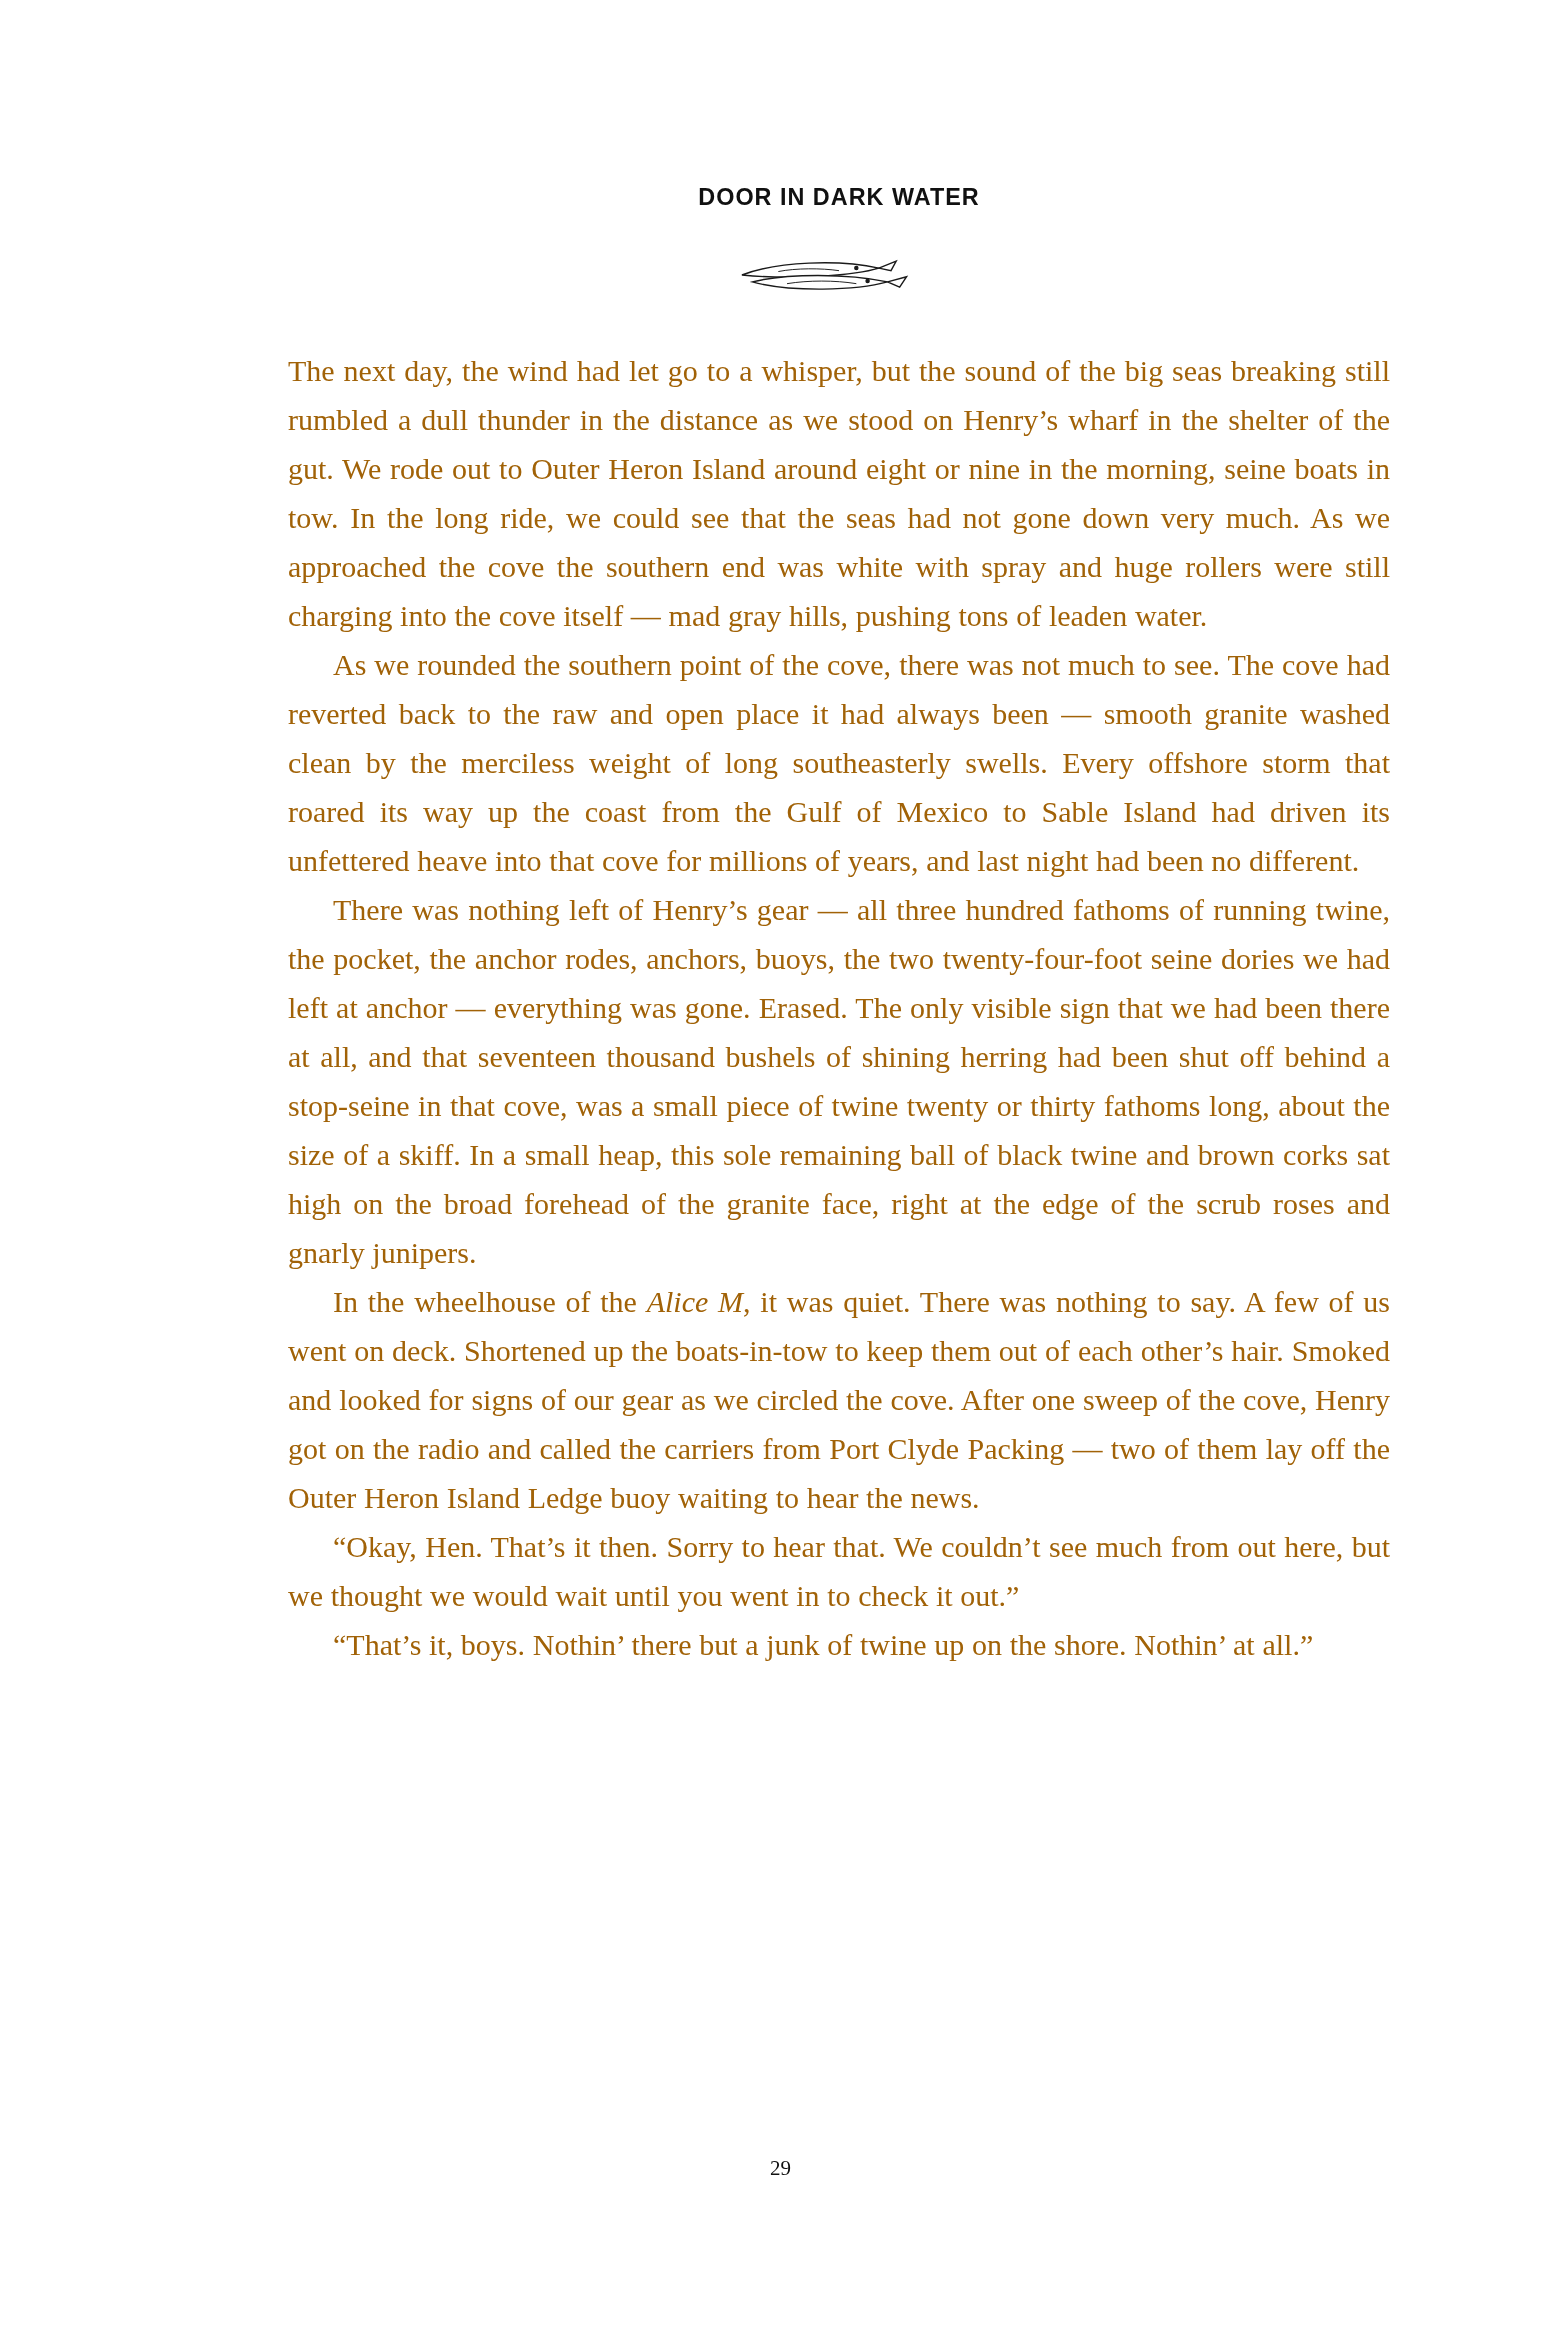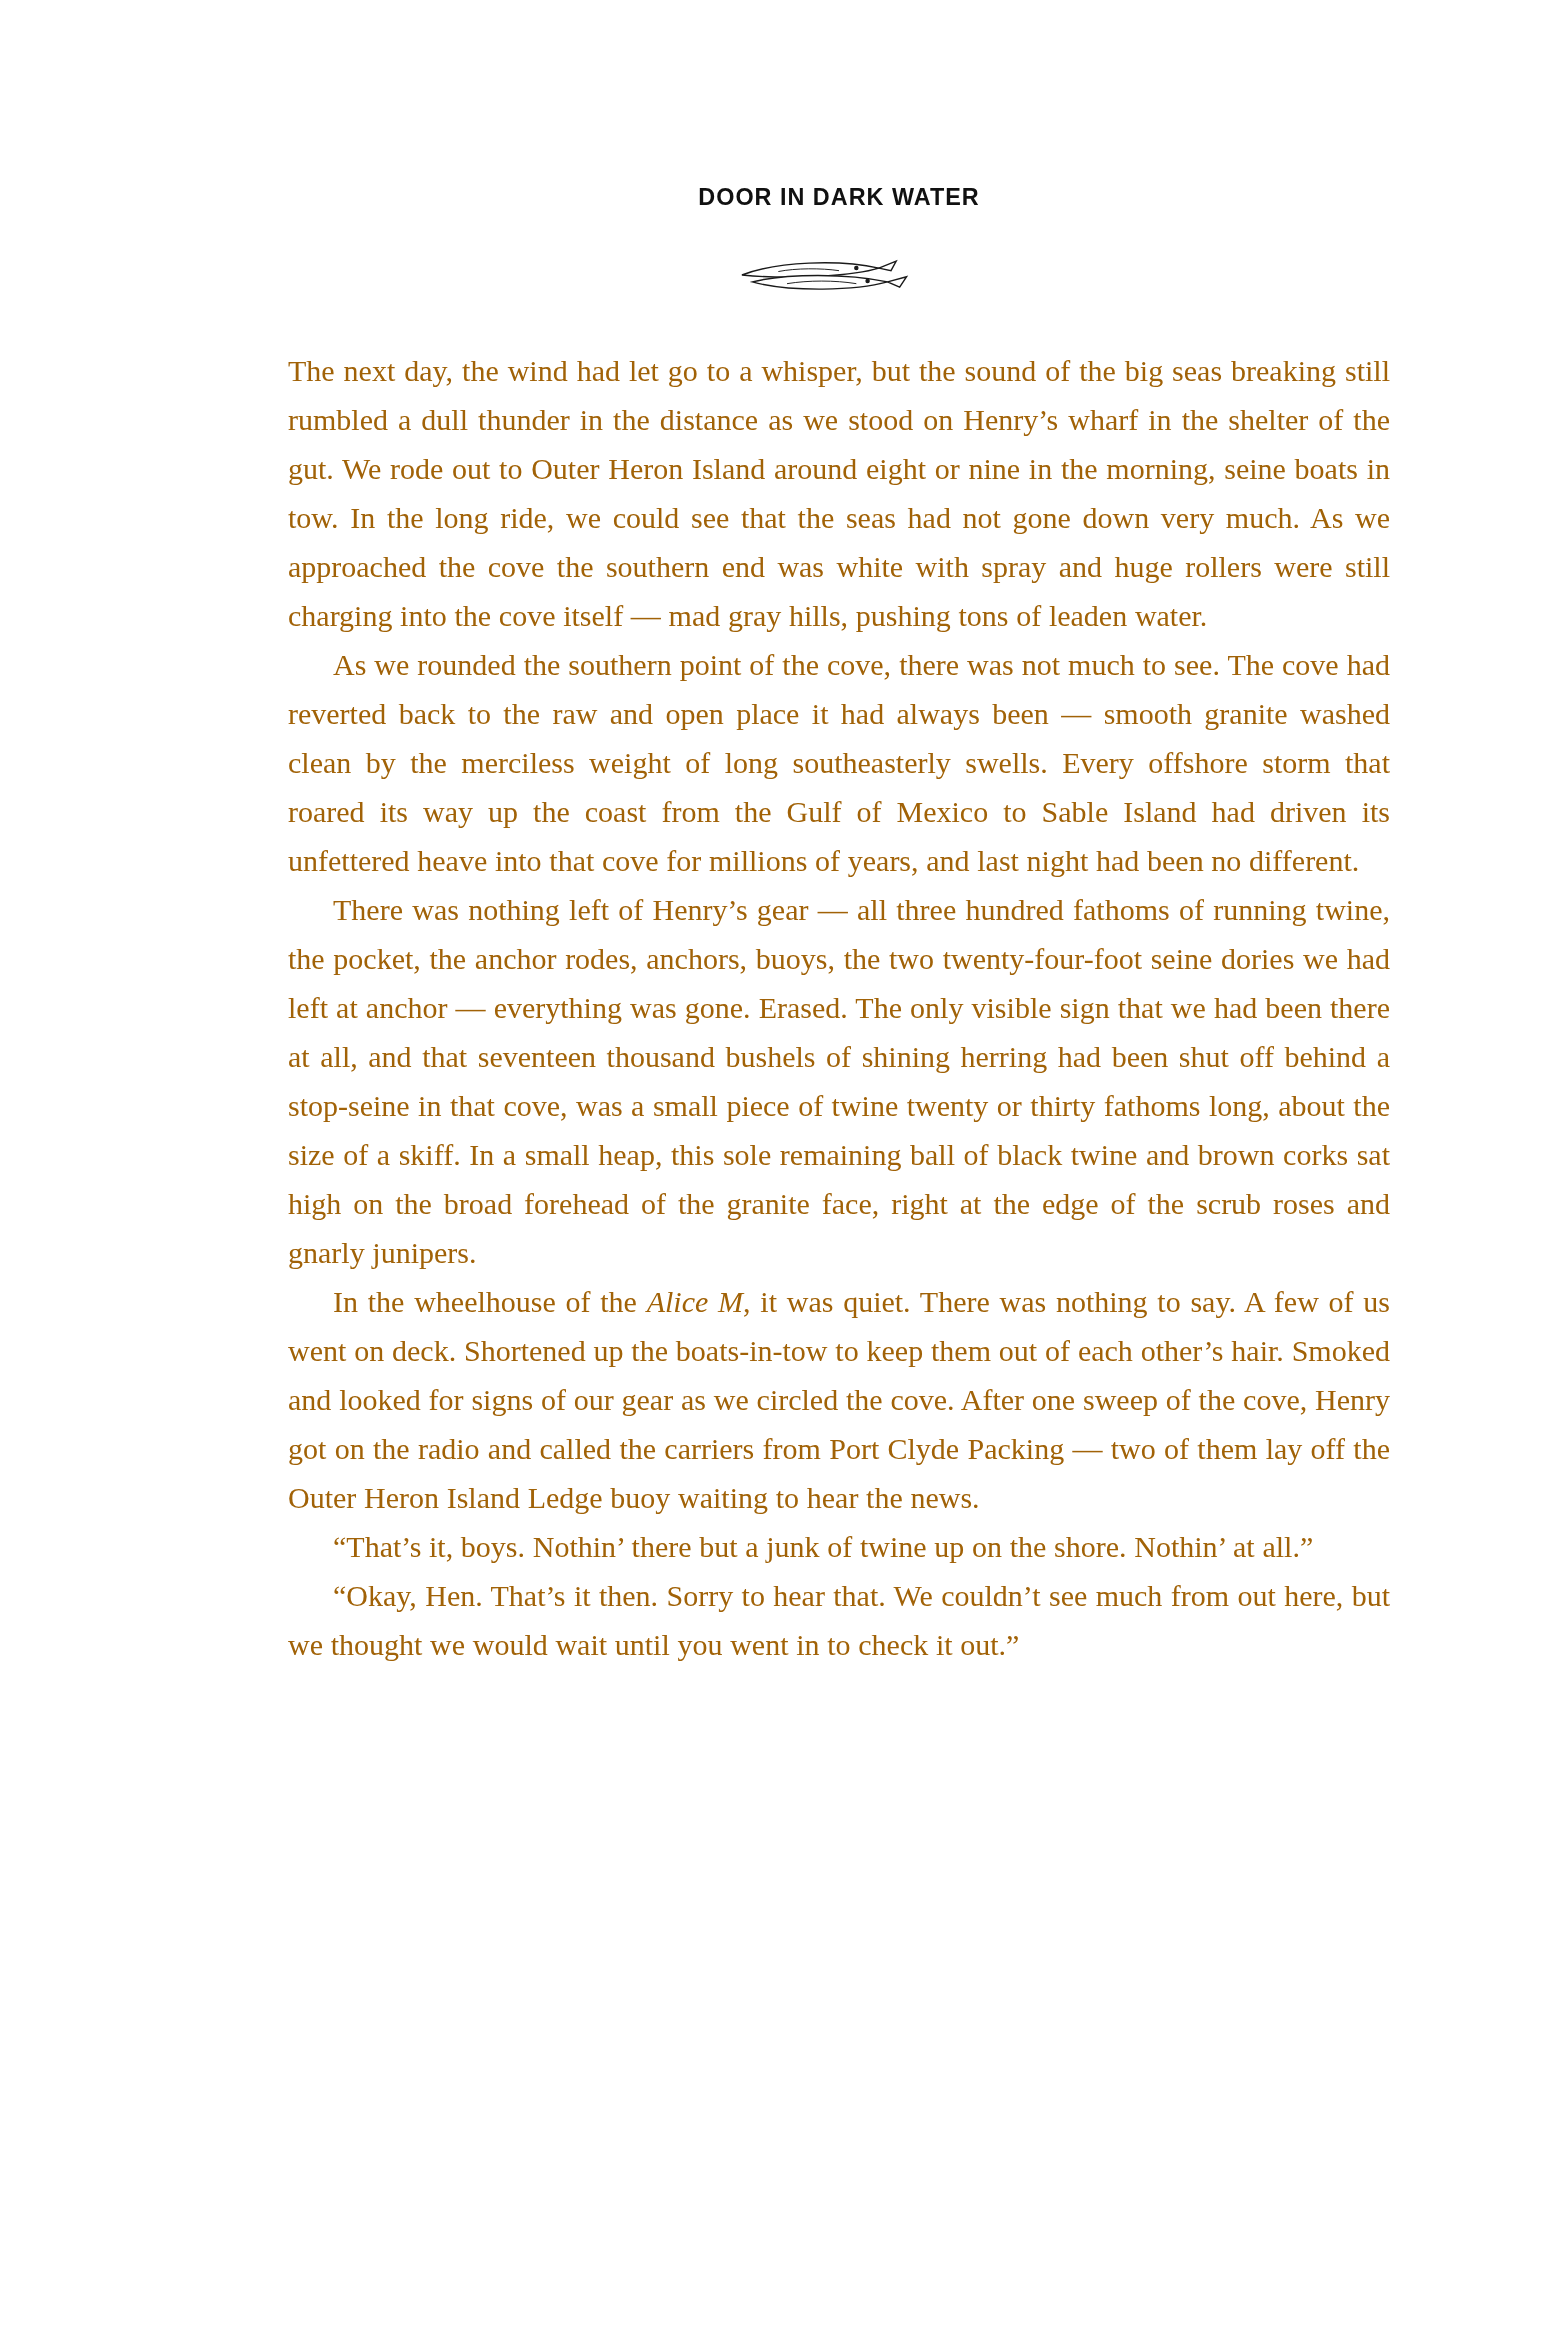--- a/index.html
+++ b/index.html
@@ -91,19 +91,20 @@
         </g>
       </svg>
     </div>
 
     <p class="body-text">The next day, the wind had let go to a whisper, but the sound of the big seas breaking still rumbled a dull thunder in the distance as we stood on Henry’s wharf in the shelter of the gut. We rode out to Outer Heron Island around eight or nine in the morning, seine boats in tow. In the long ride, we could see that the seas had not gone down very much. As we approached the cove the southern end was white with spray and huge rollers were still charging into the cove itself — mad gray hills, pushing tons of leaden water.</p>
     <p class="body-text indent">As we rounded the southern point of the cove, there was not much to see. The cove had reverted back to the raw and open place it had always been — smooth granite washed clean by the merciless weight of long southeasterly swells. Every offshore storm that roared its way up the coast from the Gulf of Mexico to Sable Island had driven its unfettered heave into that cove for millions of years, and last night had been no different.</p>
     <p class="body-text indent">There was nothing left of Henry’s gear — all three hundred fathoms of running twine, the pocket, the anchor rodes, anchors, buoys, the two twenty-four-foot seine dories we had left at anchor — everything was gone. Erased. The only visible sign that we had been there at all, and that seventeen thousand bushels of shining herring had been shut off behind a stop-seine in that cove, was a small piece of twine twenty or thirty fathoms long, about the size of a skiff. In a small heap, this sole remaining ball of black twine and brown corks sat high on the broad forehead of the granite face, right at the edge of the scrub roses and gnarly junipers.</p>
 
     <p class="body-text indent"><span>In the wheelhouse of the </span><em>Alice M</em><span>, it was quiet. There was nothing to say. A few of us went on deck. Shortened up the boats-in-tow to keep them out of each other’s hair. Smoked and looked for signs of our gear as we circled the cove. After one sweep of the cove, Henry got on the radio and called the carriers from Port Clyde Packing — two of them lay off the Outer Heron Island Ledge buoy waiting to hear the news.</span></p>
 
+    <p class="body-text indent">“Okay, Hen. That’s it then. Sorry to hear that. We couldn’t see much from out here, but we thought we would wait until you went in to check it out.”</p>
     <p class="body-text indent">“That’s it, boys. Nothin’ there but a junk of twine up on the shore. Nothin’ at all.”</p>
-    <p class="body-text indent">“Okay, Hen. That’s it then. Sorry to hear that. We couldn’t see much from out here, but we thought we would wait until you went in to check it out.”</p>
 
   </div>
 
+  <div class="folio">29</div>
 </div>
 
 
 </body></html>

